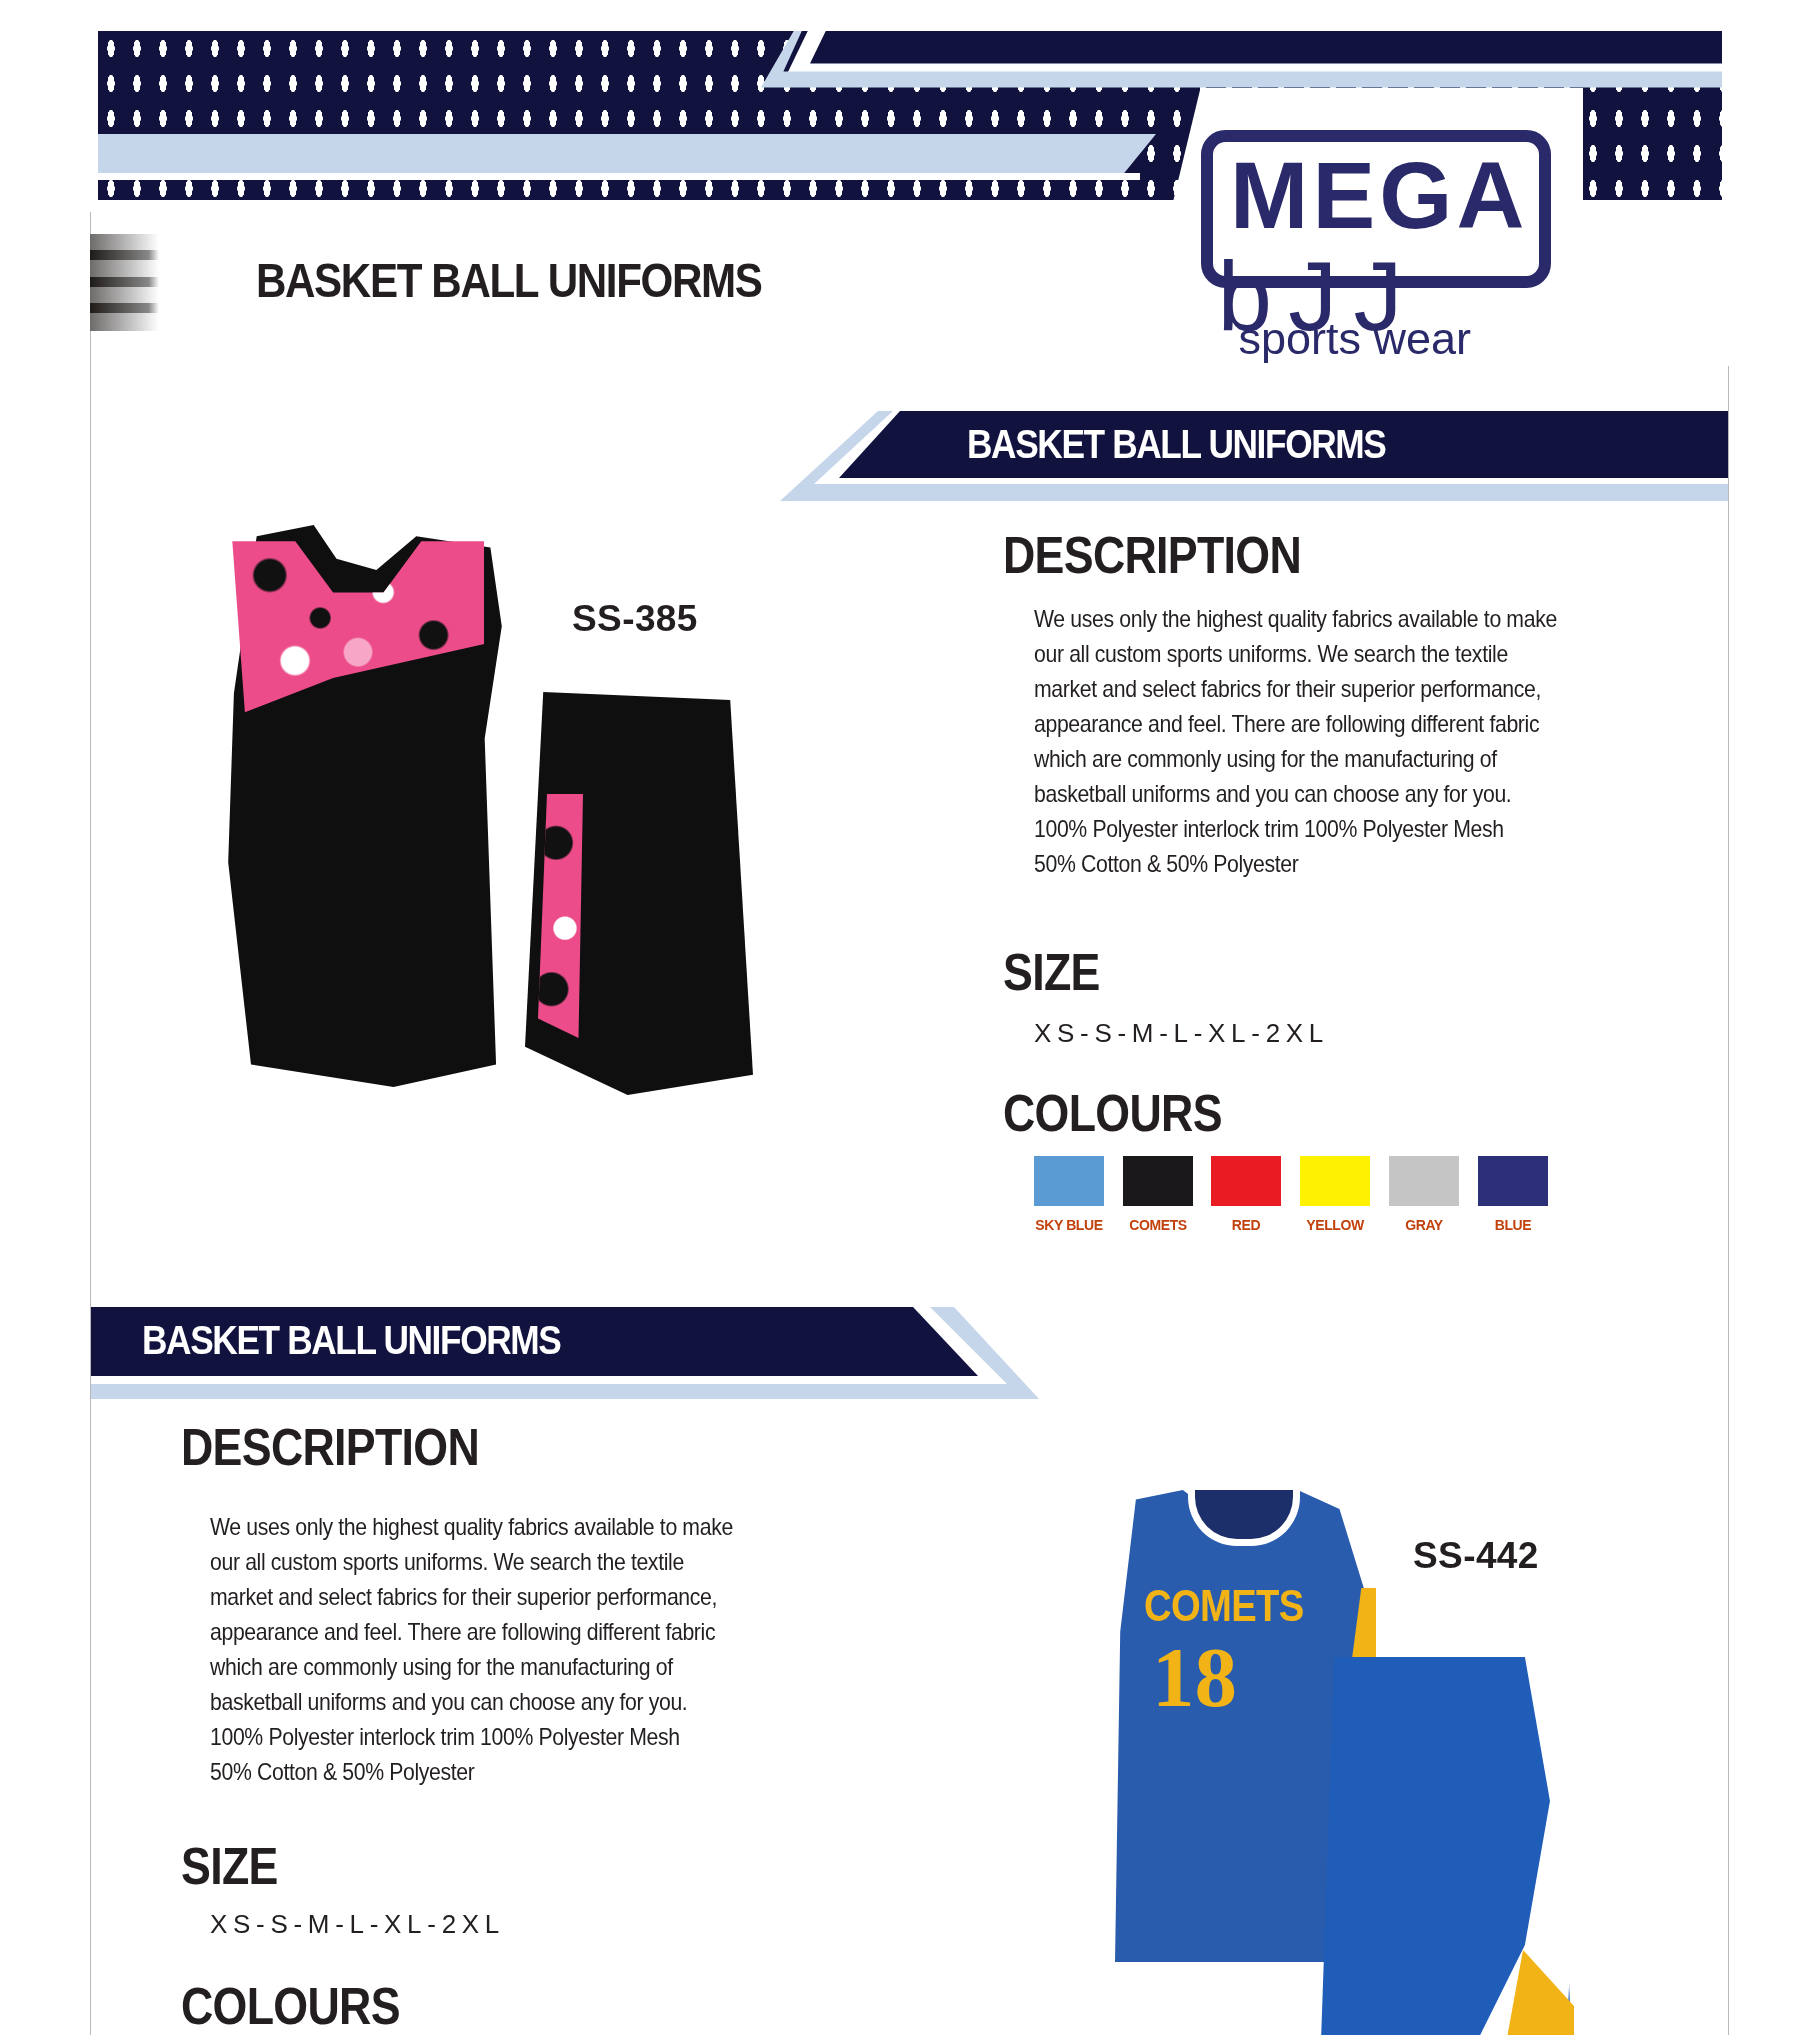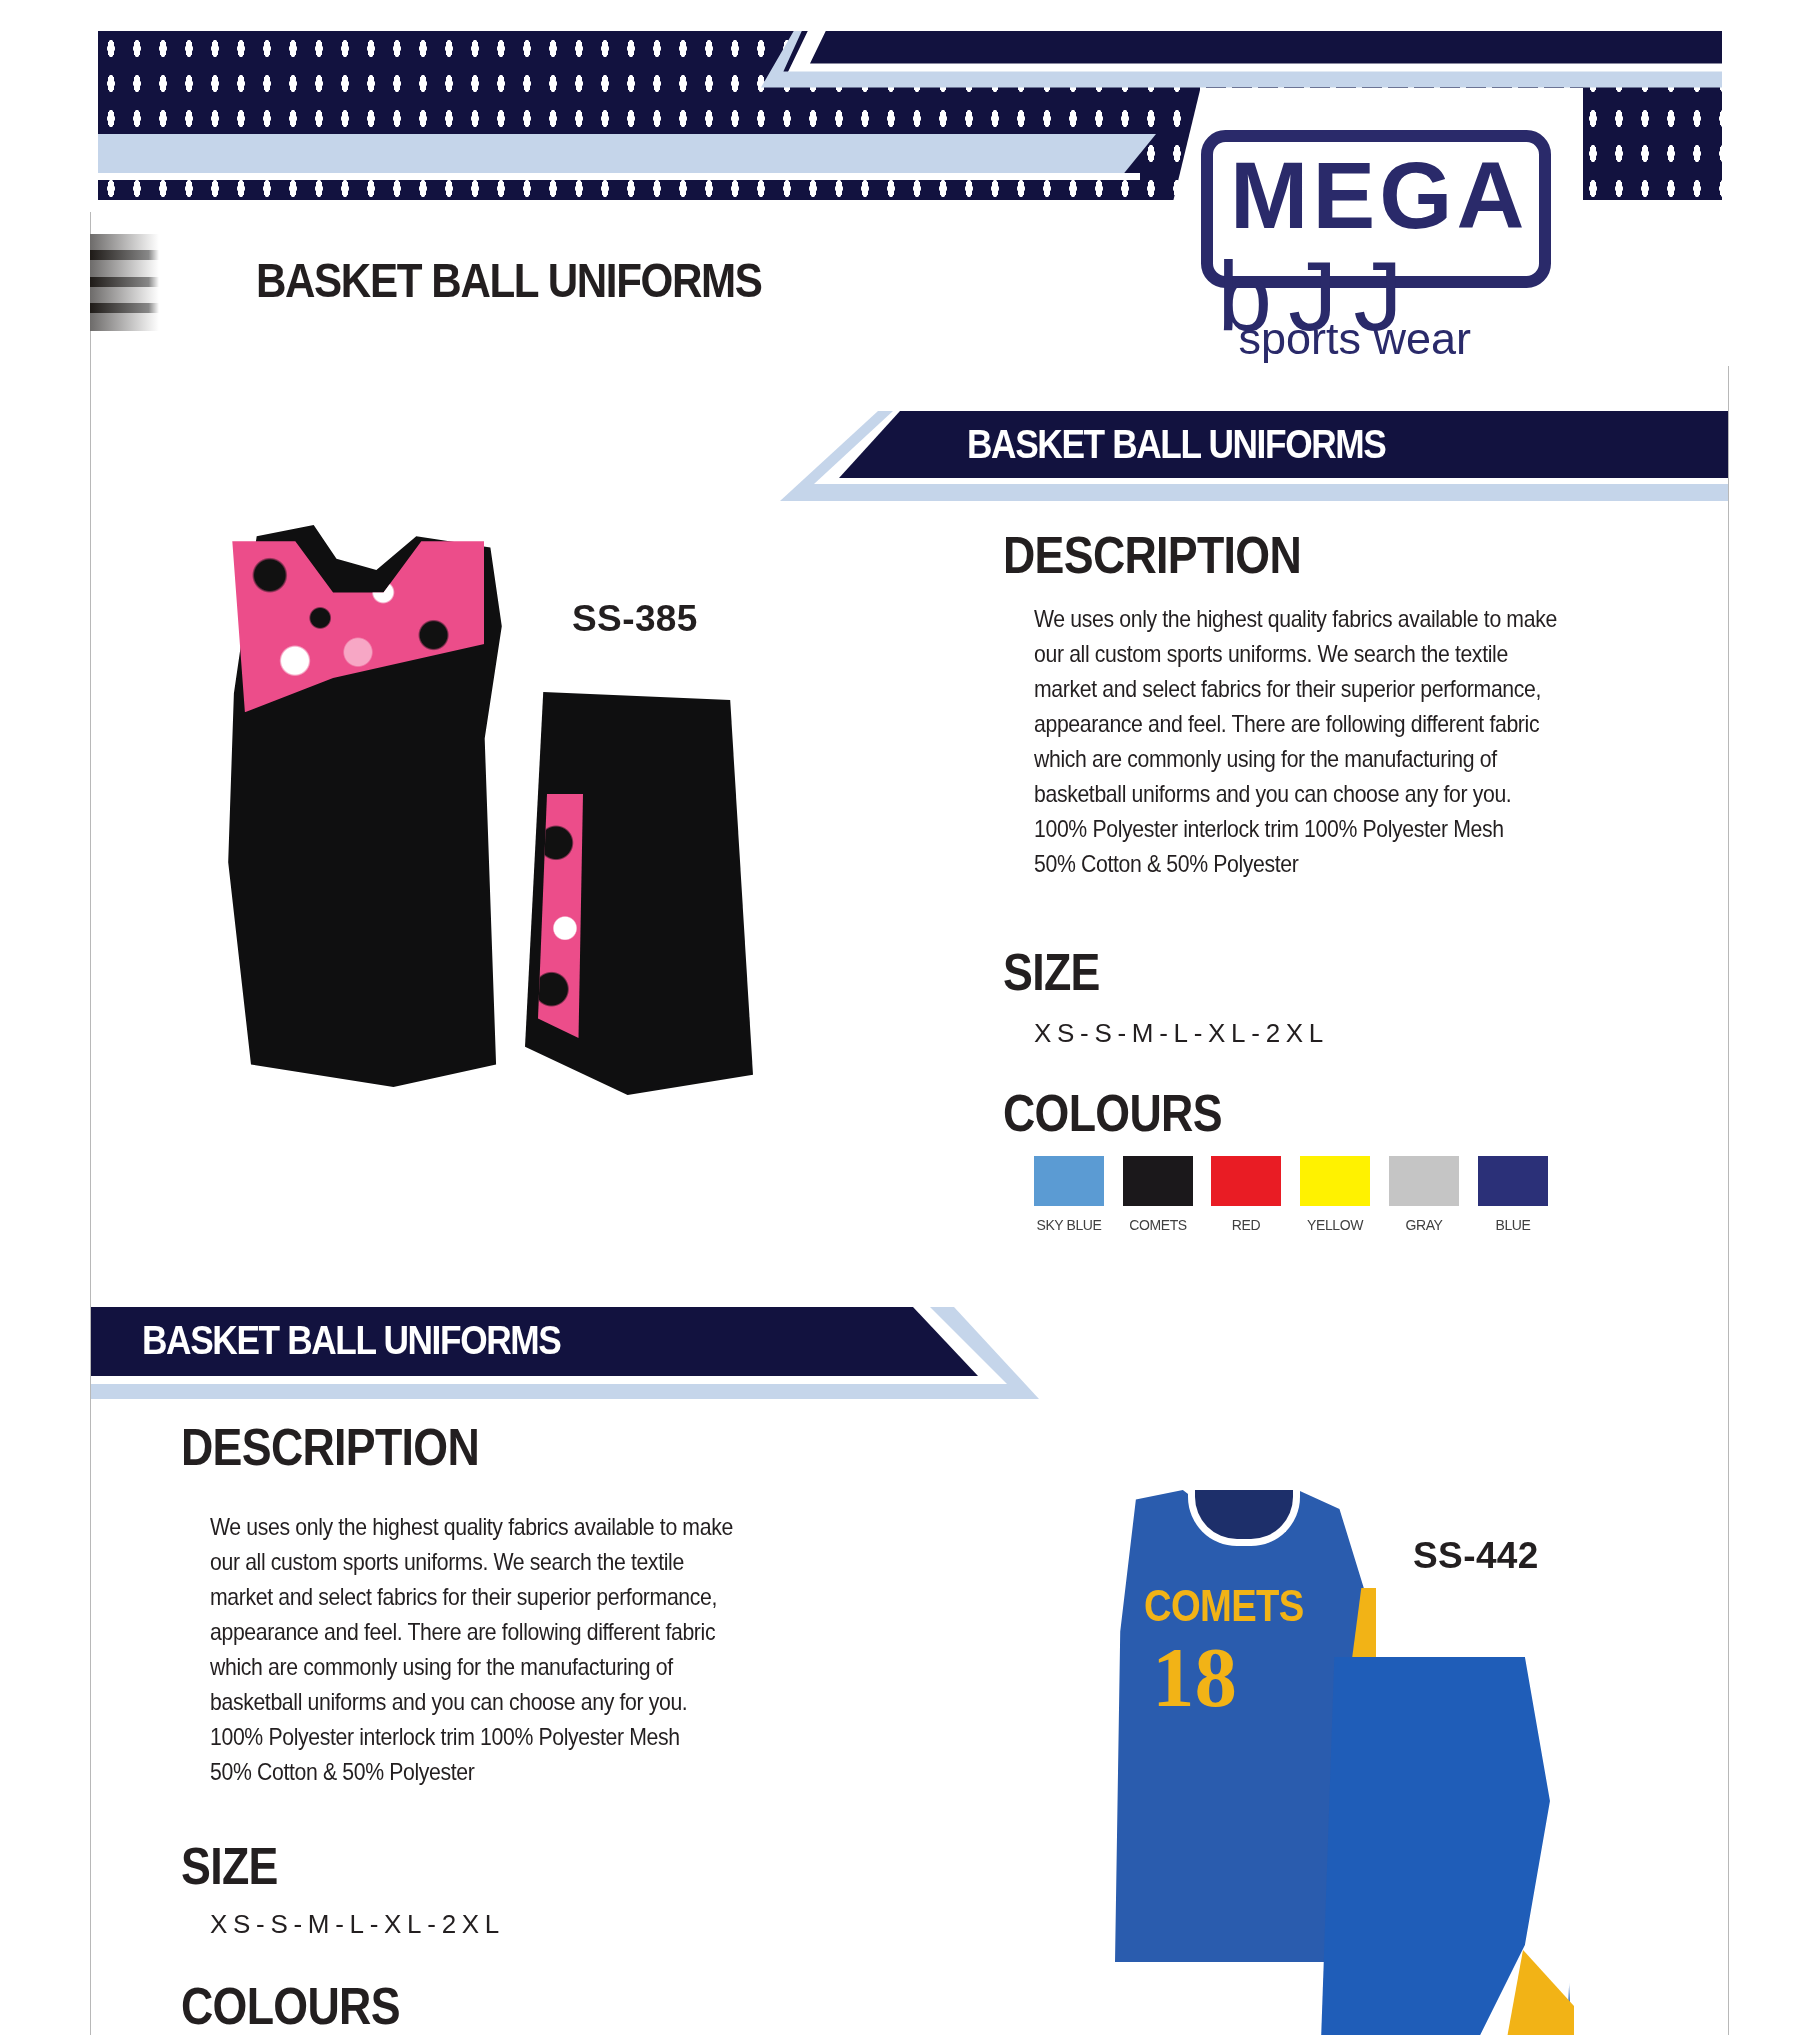--- a/index.html
+++ b/index.html
@@ -13,21 +13,21 @@
     background-size:26px 35px;
   }
   .page-border-l{left:90px;top:212px;width:0.8px;height:1950px;background:#b8b8b8;}
   .page-border-r{left:1728px;top:366px;width:0.8px;height:1807px;background:#b8b8b8;}
   .h-title{font-size:49px;font-weight:700;letter-spacing:-1.6px;color:#231f20;white-space:nowrap;}
   .band-text{color:#fff;font-size:41px;font-weight:700;letter-spacing:-1.6px;white-space:nowrap;}
   .h-section{font-size:52px;font-weight:700;letter-spacing:-0.8px;color:#231f20;white-space:nowrap;}
   .body-text{font-size:23.6px;line-height:35px;color:#231f20;letter-spacing:-0.4px;white-space:nowrap;}
   .sizes{font-size:26px;letter-spacing:5.7px;color:#231f20;white-space:nowrap;}
   .swatch{width:70px;height:50px;}
-  .sw-label{font-size:14px;font-weight:400;letter-spacing:-0.4px;color:#404040;text-align:center;width:70px;white-space:nowrap;}
+  .sw-label{font-size:14px;font-weight:700;letter-spacing:-0.4px;color:#c2410c;text-align:center;width:70px;white-space:nowrap;}
   .sku{font-size:37px;font-weight:700;color:#231f20;letter-spacing:0.4px;white-space:nowrap;}
   .logo-text{color:#2a2a6a;}
 </style>
 </head>
 <body>
 
 <div class="abs dots" style="left:98px;top:30.5px;width:1624px;height:169px;"></div>
 
 <div class="abs navy" style="left:806px;top:30.5px;width:916px;height:33px;clip-path:polygon(16.3px 0,100% 0,100% 100%,0 100%);"></div>
 <div class="abs" style="left:769px;top:30.5px;width:953px;height:47px;background:#fff;clip-path:polygon(39px 0,57px 0,41px 33px,100% 33px,100% 100%,16.3px 100%);"></div>

